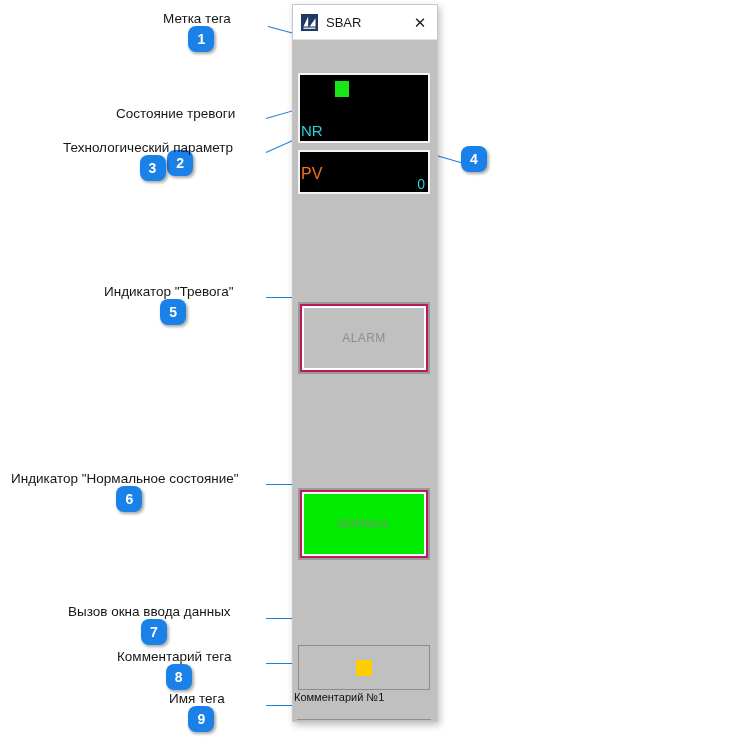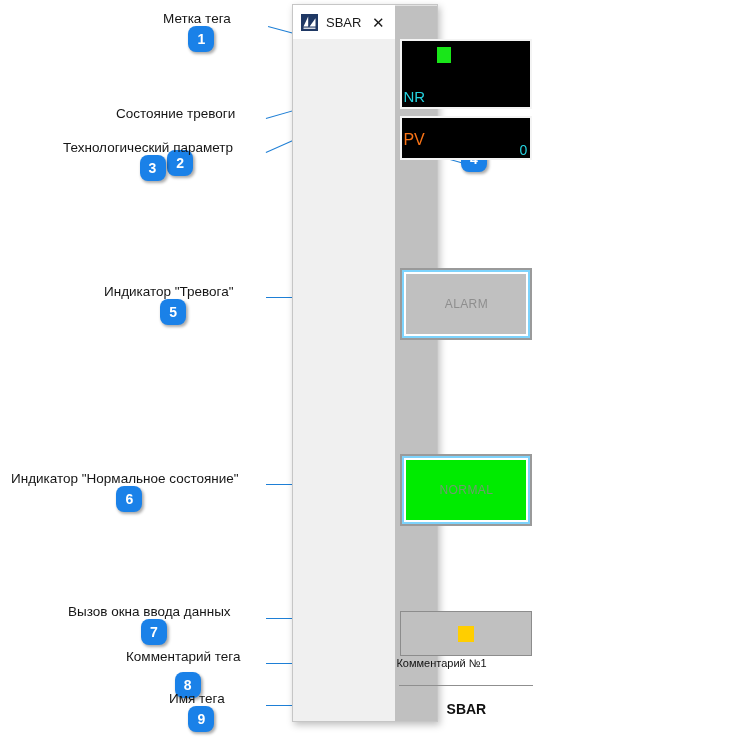--- a/index.html
+++ b/index.html
@@ -57,21 +57,21 @@
     position: absolute;
     left: 292px;
     top: 4px;
     width: 146px;
     height: 718px;
     background: #f0f0f0;
     border: 1px solid #c6c6c6;
     box-shadow: 2px 3px 7px rgba(0,0,0,0.25);
     box-sizing: border-box;
     display: flex;
-    flex-direction: row;
+    flex-direction: column;
   }
   .titlebar {
     height: 34px;
     flex: 0 0 auto;
     background: #ffffff;
     display: flex;
     align-items: center;
     padding-left: 8px;
     box-sizing: border-box;
   }
@@ -165,21 +165,21 @@
     font-size: 14px;
     line-height: 1;
   }
 
   
   .indicator {
     position: absolute;
     left: 5px;
     width: 132px;
     height: 72px;
-    background: #7dd3fc;
+    background: #be185d;
     border: 2px solid #9a9a9a;
     box-sizing: border-box;
     padding: 2px;
   }
   .indicator-inner {
     width: 100%;
     height: 100%;
     border: 2px solid #ffffff;
     box-sizing: border-box;
     display: flex;
@@ -288,21 +288,21 @@
 <div class="callout left" style="left:11px; top:472px;">
   <span class="callout-label">Индикатор "Нормальное состояние"</span>
   <span class="badge">6</span>
 </div>
 
 <div class="callout left" style="left:68px; top:605px;">
   <span class="callout-label">Вызов окна ввода данных</span>
   <span class="badge">7</span>
 </div>
 
-<div class="callout left" style="left:126px; top:650px;gap:8px;">
+<div class="callout left" style="left:117px; top:650px;">
   <span class="callout-label">Комментарий тега</span>
   <span class="badge">8</span>
 </div>
 
 <div class="callout left" style="left:169px; top:692px;">
   <span class="callout-label">Имя тега</span>
   <span class="badge">9</span>
 </div>
 
 <div id="app-window">

